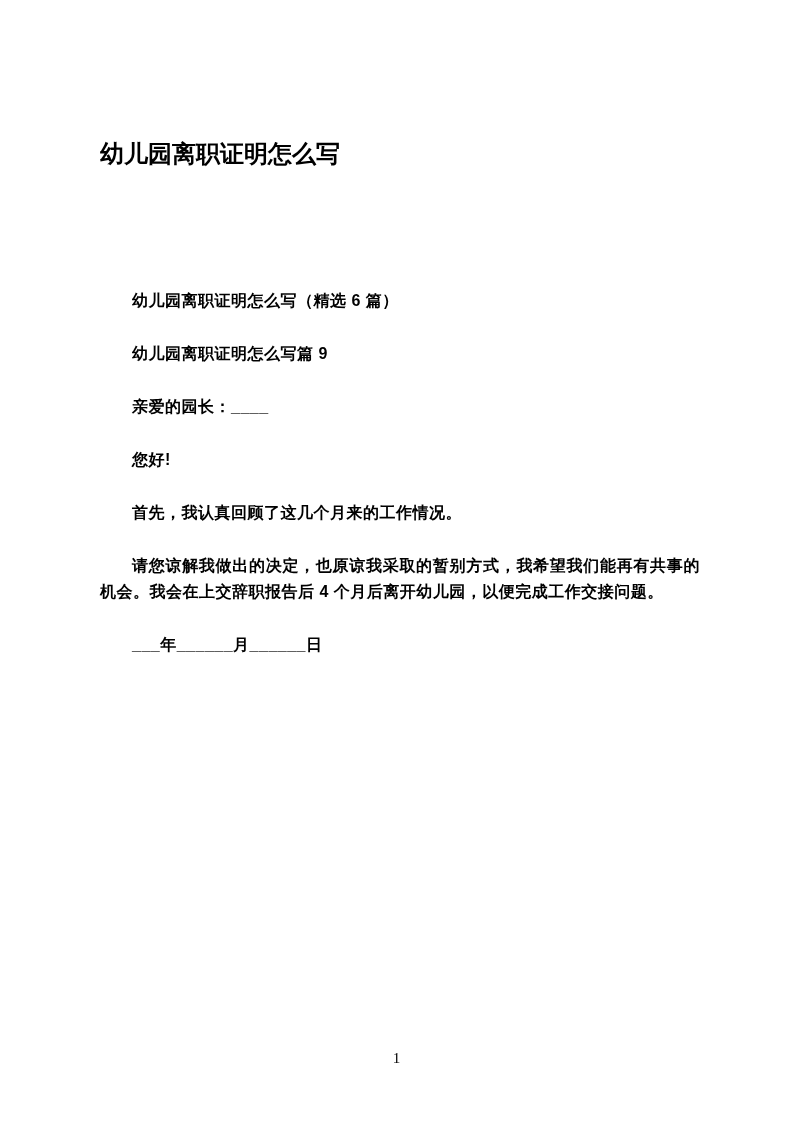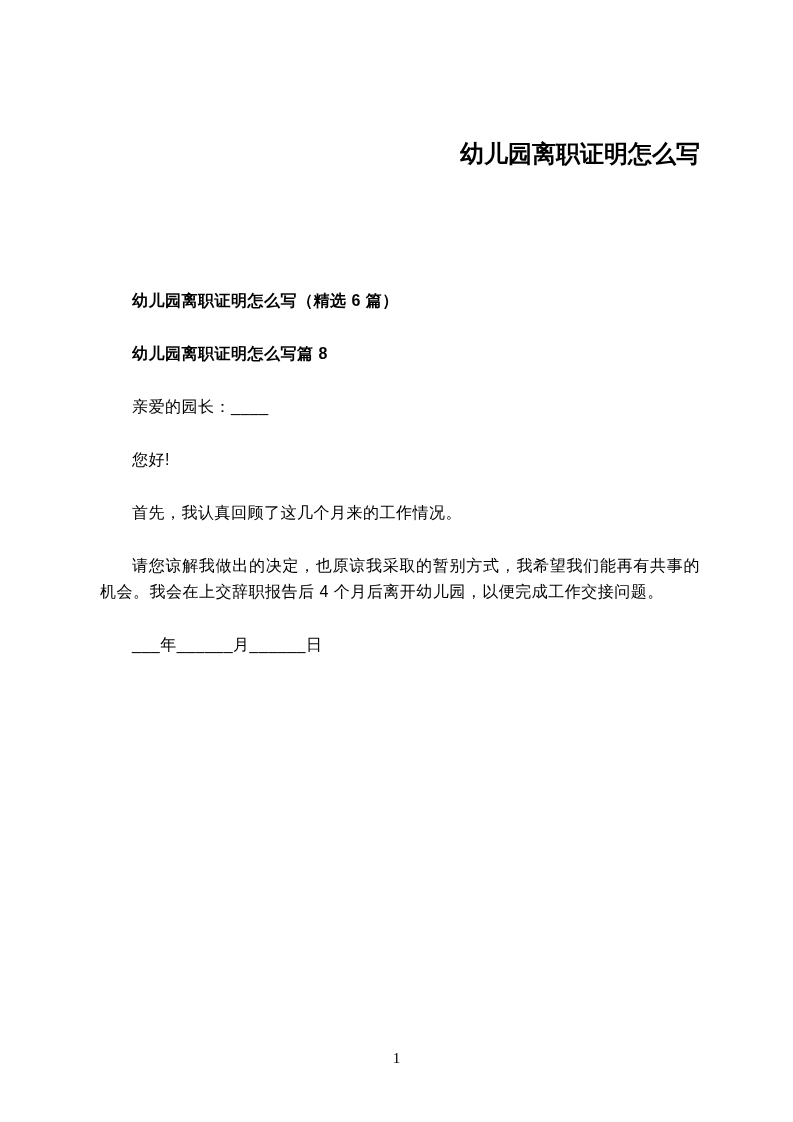--- a/index.html
+++ b/index.html
@@ -18,31 +18,32 @@
     box-sizing: border-box;
   }
   .content {
     box-sizing: border-box;
     padding: 139px 93px 0 100px;
   }
   .doc-title {
     font-size: 24px;
     line-height: 29px;
     font-weight: bold;
-    text-align: right;
+    text-align: left;
     margin: 0 0 120px 0;
   }
   .para {
     font-size: 16px;
     line-height: 26px;
     margin: 0 0 27px 0;
     text-indent: 32px;
     text-align: justify;
     word-break: break-all;
     letter-spacing: 0.5px;
+    font-weight: bold;
   }
   .para.bold {
     font-weight: bold;
   }
   .footer-pagenum {
     position: absolute;
     top: 1048px;
     left: 0;
     right: 0;
     text-align: center;
@@ -54,21 +55,21 @@
 </style>
 </head>
 <body>
 
 <div class="page">
   <div class="content">
     <h1 class="doc-title">幼儿园离职证明怎么写</h1>
 
     <p class="para bold">幼儿园离职证明怎么写（精选 6 篇）</p>
 
-    <p class="para bold">幼儿园离职证明怎么写篇 8</p>
+    <p class="para bold">幼儿园离职证明怎么写篇 9</p>
 
     <p class="para">亲爱的园长：____</p>
 
     <p class="para">您好!</p>
 
     <p class="para">首先，我认真回顾了这几个月来的工作情况。</p>
 
 
     <p class="para">请您谅解我做出的决定，也原谅我采取的暂别方式，我希望我们能再有共事的机会。我会在上交辞职报告后 4 个月后离开幼儿园，以便完成工作交接问题。</p>
 

